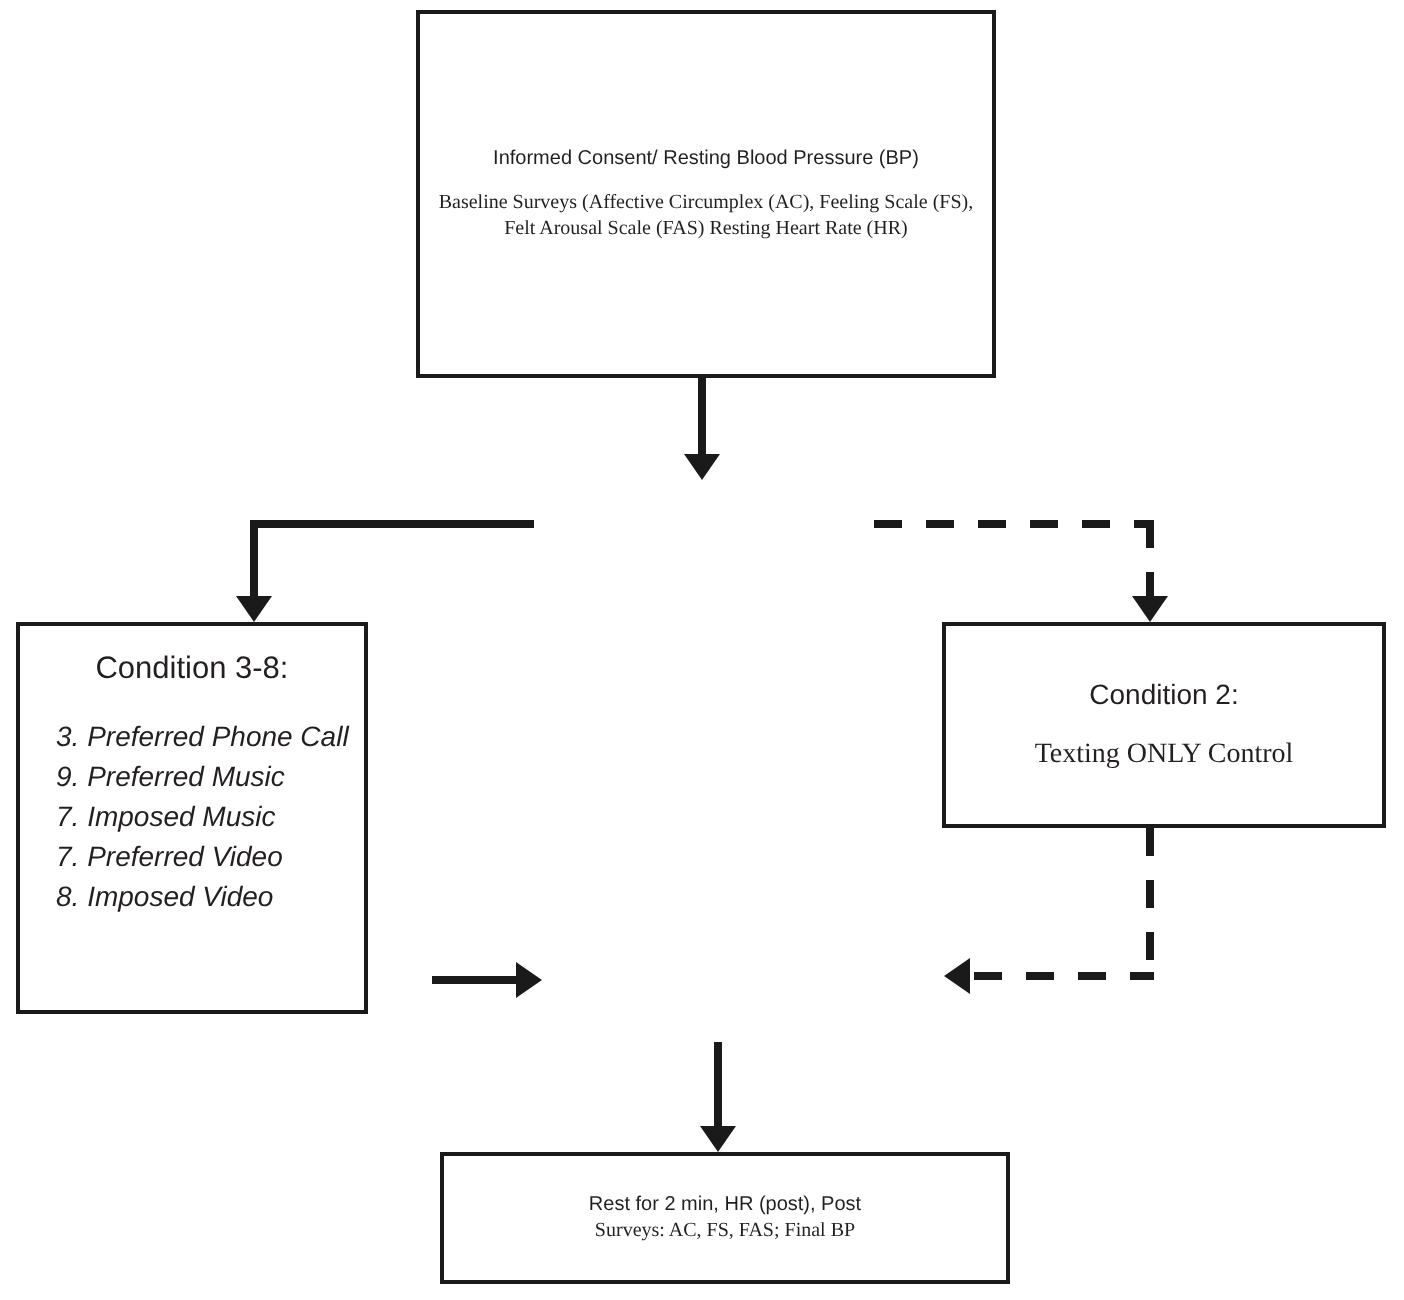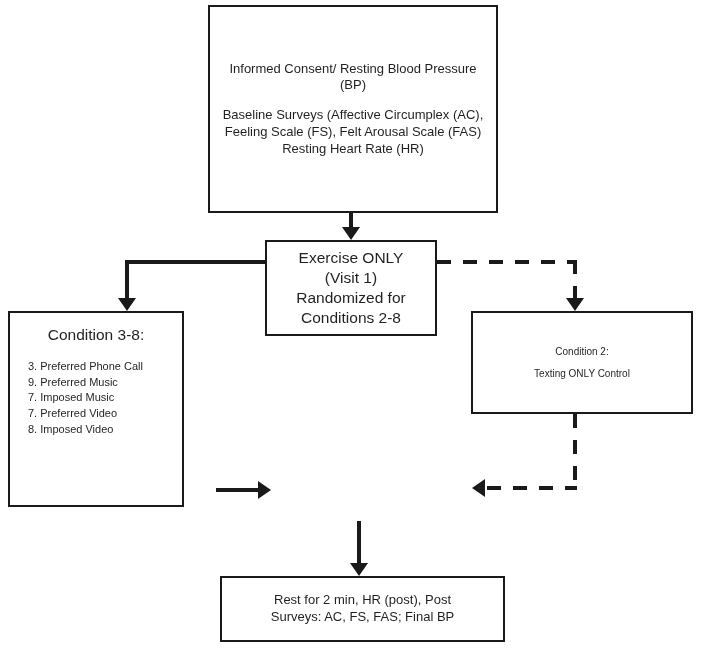--- a/index.html
+++ b/index.html
@@ -28,47 +28,48 @@
     align-items: center;
     justify-content: center;
     text-align: center;
     line-height: 1.30;
     z-index: 2;
   }
   .node p {
     margin: 0;
     padding: 0 6px;
   }
-  .node p + p { margin-top: 0.95em; }
+  .node p + p { margin-top: 0.95em; font-family: Liberation Serif, serif; }
 
   
-  #node-intake      { left: 208px; top: 5px;   width: 290px; height: 208px; font-size: 13px; }
+  #node-intake      { left: 208px; top: 5px;   width: 290px; height: 184px; font-size: 10px; }
   #node-exercise    { left: 265px; top: 240px; width: 172px; height: 96px;  font-size: 15.5px; }
   #node-cond38      { left: 8px;   top: 311px; width: 176px; height: 196px; font-size: 15.5px;
                       align-items: stretch; justify-content: flex-start; padding-top: 12px; }
-  #node-cond2       { left: 471px; top: 311px; width: 222px; height: 103px; font-size: 10px; }
+  #node-cond2       { left: 471px; top: 311px; width: 222px; height: 103px; font-size: 14px; }
   #node-mid         { left: 273px; top: 462px; width: 191px; height: 59px;  font-size: 15.5px; }
-  #node-post        { left: 220px; top: 576px; width: 285px; height: 66px;  font-size: 13px; }
+  #node-post        { left: 220px; top: 576px; width: 285px; height: 66px;  font-size: 10px; }
 
   
   .cond-title {
     text-align: center;
     font-size: 15.5px;
     margin: 0 0 14px 0;
   }
   .cond-list {
     list-style: none;
     margin: 0;
     padding: 0 0 0 18px;
     text-align: left;
   }
   .cond-list li {
-    font-size: 11px;
+    font-size: 14px;
     line-height: 1.42;
     white-space: nowrap;
+    font-style: italic;
   }
 
   
   .seg {
     position: absolute;
     background: #1a1a1a;
     z-index: 1;
   }
   .seg.h { height: 4px; }
   .seg.v { width: 4px; }
@@ -118,26 +119,20 @@
 <div id="canvas">
 
   <div class="node" id="node-intake">
     <p>Informed Consent/ Resting Blood Pressure (BP)</p>
     <p>Baseline Surveys (Affective Circumplex (AC), Feeling Scale (FS), Felt Arousal Scale (FAS) Resting Heart Rate (HR)</p>
   </div>
 
   <div class="seg v" style="left:349px; top:189px; height:40px;"></div>
   <div class="arrow down" style="left:342px; top:227px;"></div>
 
-  <div class="node" id="node-exercise">
-    <p style="margin:0">Exercise ONLY</p>
-    <p style="margin:0">(Visit 1)</p>
-    <p style="margin:0">Randomized for</p>
-    <p style="margin:0">Conditions 2-8</p>
-  </div>
 
   <div class="seg h" style="left:125px; top:260px; width:142px;"></div>
   <div class="seg v" style="left:125px; top:260px; height:40px;"></div>
   <div class="arrow down" style="left:118px; top:298px;"></div>
 
   <div class="dash-h" style="left:437px; top:260px; width:140px;"></div>
   <div class="dash-v" style="left:573px; top:260px; height:40px;"></div>
   <div class="arrow down" style="left:566px; top:298px;"></div>
 
   <div class="node" id="node-cond38">

